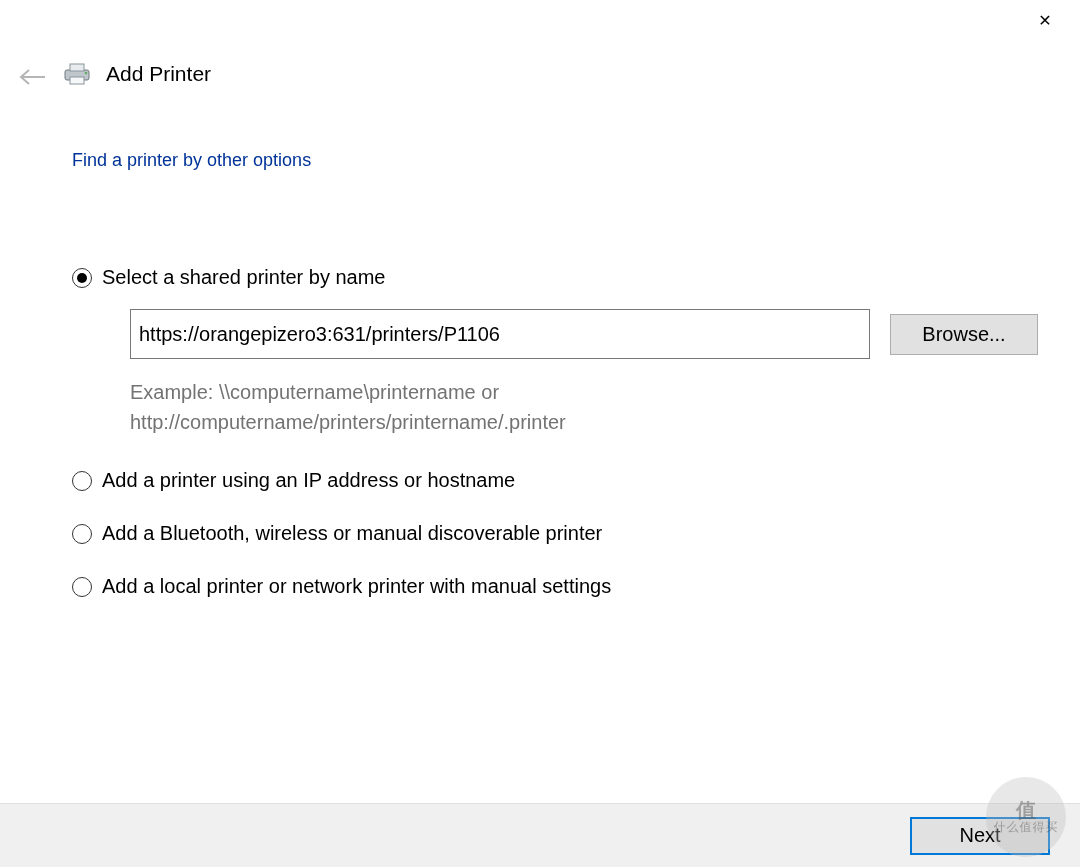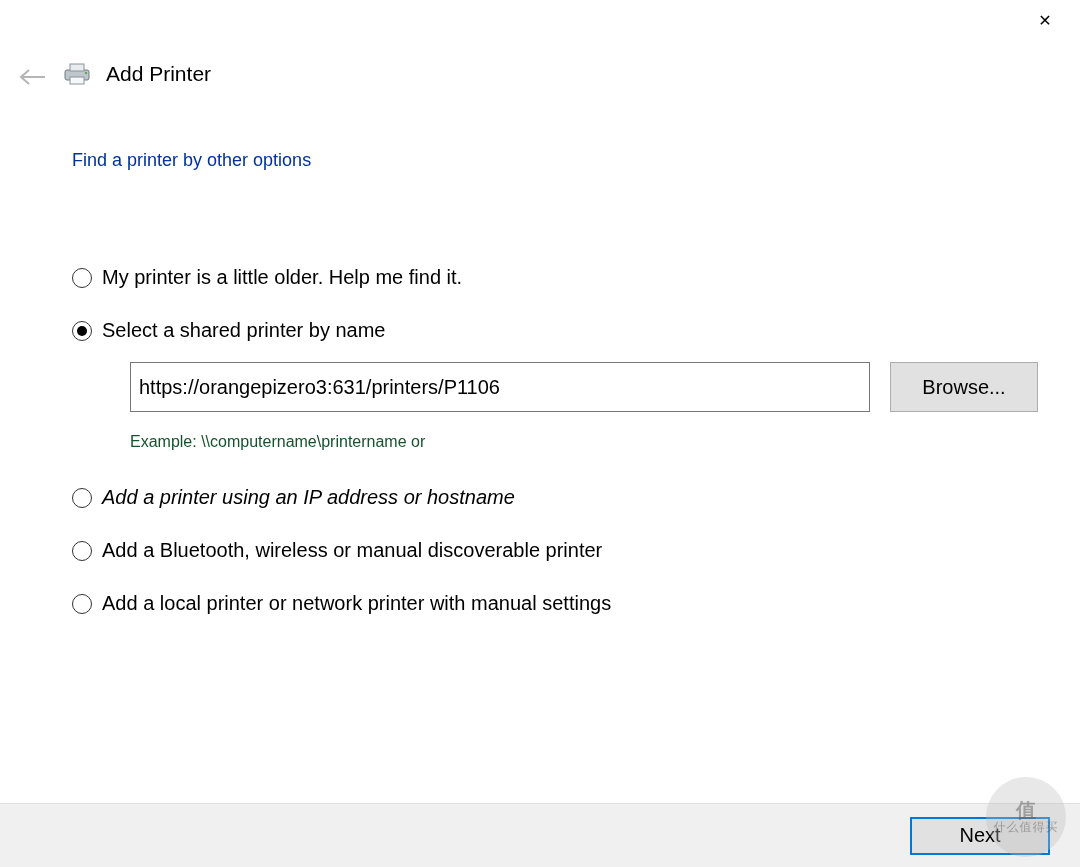--- a/index.html
+++ b/index.html
@@ -99,36 +99,35 @@
     max-width: 740px;
     border: 1px solid #777;
     padding: 10px 8px;
     font-size: 20px;
     font-family: inherit;
     outline: none;
     height: 50px;
   }
   .browse-btn {
     width: 148px;
-    height: 50px;
+    height: 41px;
     background: #e1e1e1;
     border: 1px solid #adadad;
     font-size: 20px;
     font-family: inherit;
     cursor: pointer;
   }
   .example-text {
-    font-size: 16px;
+    font-size: 20px;
     line-height: 1.5;
-    color: #14532d;
+    color: #737373;
     max-width: 720px;
   }
   .option-later {
     margin-top: 20px;
-    font-style: italic;
   }
   .footer {
     position: absolute;
     bottom: 0; left: 0; right: 0;
     height: 64px;
     background: #f0f0f0;
     border-top: 1px solid #dfdfdf;
     display: flex;
     justify-content: flex-end;
     align-items: center;
@@ -187,37 +186,34 @@
       <rect x="8" y="15" width="14" height="7" fill="#f5f7f8" stroke="#8a949a" stroke-width="1"></rect>
       <circle cx="24" cy="11" r="1.2" fill="#5aa65a"></circle>
     </svg>
   </div>
   <div class="wizard-title">Add Printer</div>
 </div>
 
 <div class="content">
   <h1 class="page-heading">Find a printer by other options</h1>
 
-  <div class="option-row">
-    <span class="radio"></span>
-    <span>My printer is a little older. Help me find it.</span>
-  </div>
 
   <div class="option-row">
     <span class="radio selected"></span>
     <span>Select a shared printer by name</span>
   </div>
 
   <div class="shared-group">
     <div class="input-row">
       <input class="shared-input" type="text" value="https://orangepizero3:631/printers/P1106" style="">
       <button class="browse-btn">Browse...</button>
     </div>
     <div class="example-text">
       <div>Example: \\computername\printername or</div>
+      <div>http://computername/printers/printername/.printer</div>
     </div>
   </div>
 
   <div class="option-row option-later">
     <span class="radio"></span>
     <span>Add a printer using an IP address or hostname</span>
   </div>
 
   <div class="option-row">
     <span class="radio"></span>

